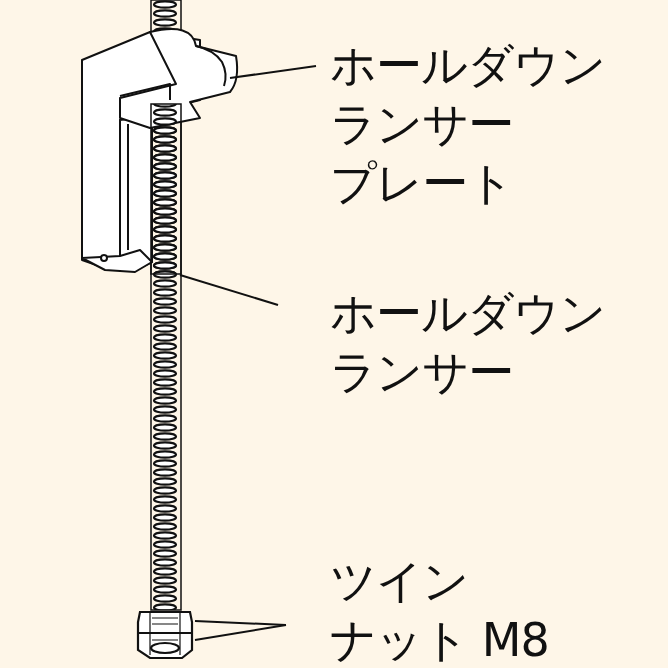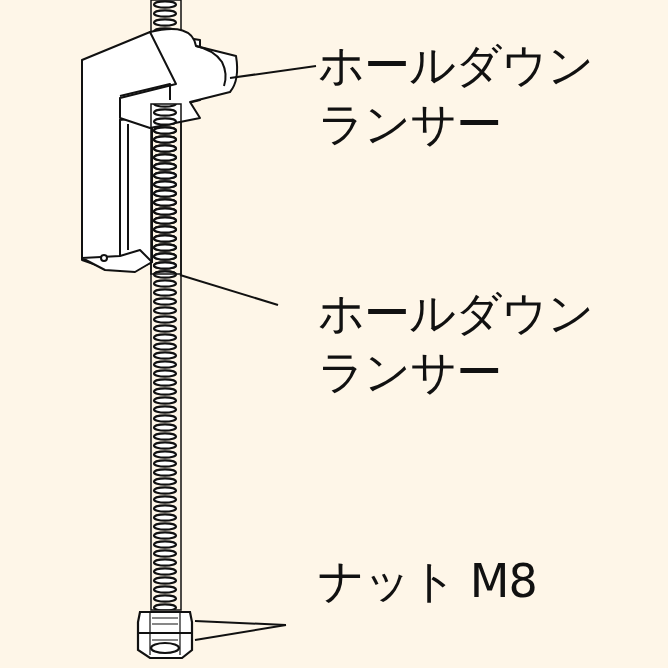--- a/index.html
+++ b/index.html
@@ -1,19 +1,19 @@
 <!DOCTYPE html>
 <html><head>
   <meta charset="utf-8">
   <style>
     html, body { margin:0; padding:0; }
     body { width:668px; height:668px; background:#FEF6E8; position:relative; overflow:hidden; font-family:"DejaVu Sans", sans-serif; }
     svg.art { position:absolute; left:0; top:0; }
     .label { position:absolute; color:#111; font-size:46px; line-height:59px; letter-spacing:-1px; white-space:nowrap; }
-    .label div { height:59px; }
+    .label div { height:59px;margin-left:12px; }
   </style>
 </head>
 <body>
 
 <svg class="art" width="668" height="668" viewBox="0 0 668 668">
   <defs>
     <pattern id="thread" x="0" y="0" width="30" height="9" patternUnits="userSpaceOnUse">
       <ellipse cx="15" cy="4.5" rx="11" ry="3.2" fill="#fff" stroke="#111" stroke-width="2.2"></ellipse>
     </pattern>
   </defs>
@@ -51,22 +51,24 @@
     <line x1="230" y1="78" x2="316" y2="66"></line>
     <line x1="180" y1="275" x2="278" y2="305"></line>
     <line x1="195" y1="621" x2="286" y2="625"></line>
     <line x1="195" y1="640" x2="286" y2="625"></line>
   </g>
 </svg>
 
 <div class="label" style="left:318px; top:36px;">
   <div>ホールダウン</div>
   <div>ランサー</div>
+  <div>プレート</div>
 </div>
 
 <div class="label" style="left:318px; top:284px;">
   <div>ホールダウン</div>
   <div>ランサー</div>
 </div>
 
 <div class="label" style="left:318px; top:552px;">
+  <div>ツイン</div>
   <div>ナット M8</div>
 </div>
 
 </body></html>

